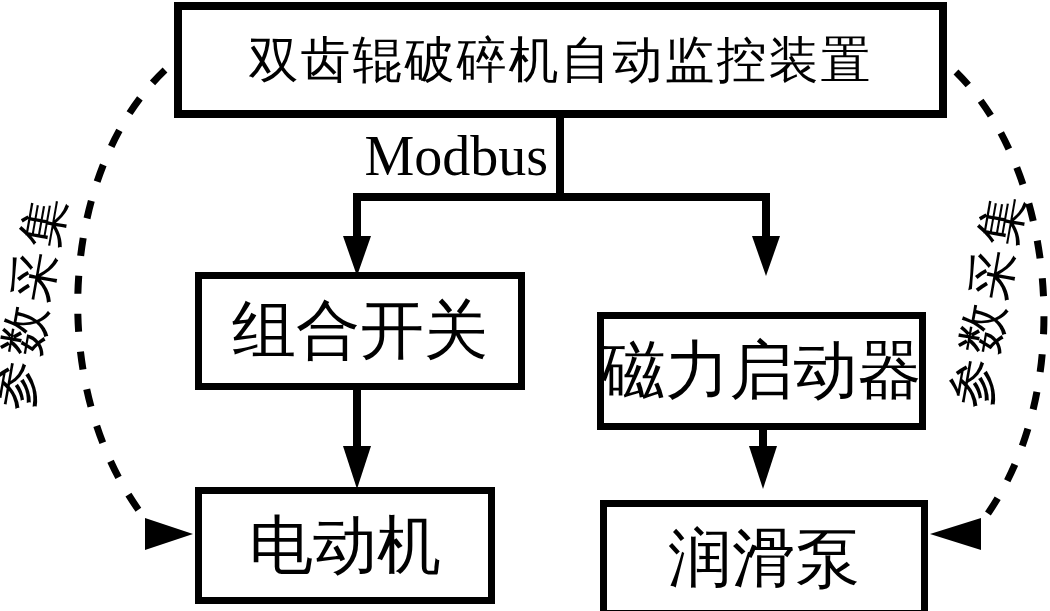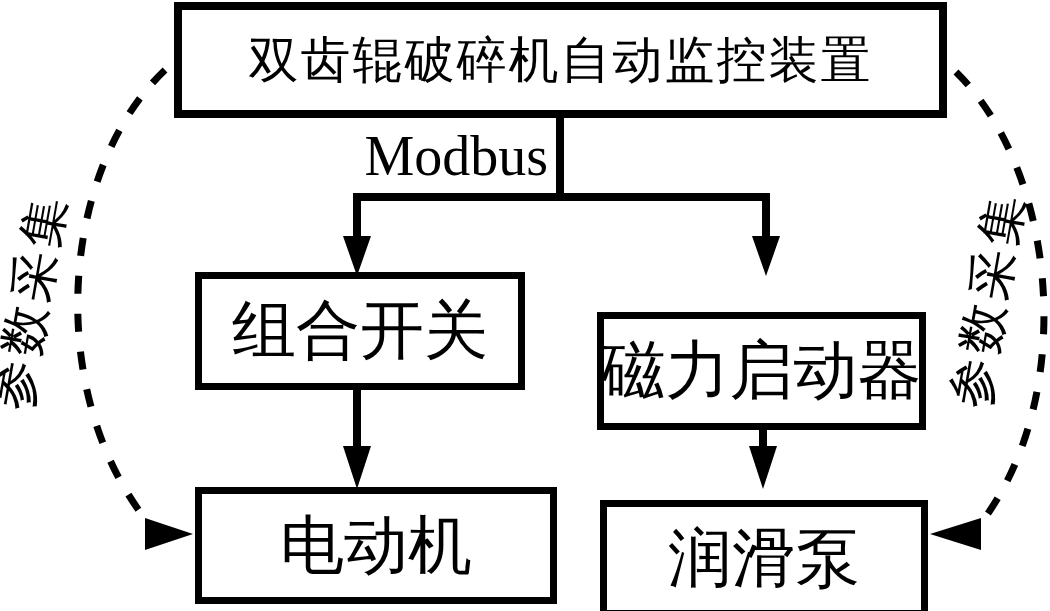--- a/index.html
+++ b/index.html
@@ -37,21 +37,21 @@
     color: var(--ink);
   }
   .node-top {
     left: 174px; top: 2px; width: 773px; height: 116px;
     border-width: 8px;
     font-size: 50px;
     letter-spacing: 2px;
   }
   .node-mid-left  { left: 195px; top: 272px; width: 330px; height: 118px; }
   .node-mid-right { left: 597px; top: 272px; width: 329px; height: 118px; margin-top: 40px; }
-  .node-bot-left  { left: 195px; top: 487px; width: 362px; height: 117px; align-items: center; }
+  .node-bot-left  { left: 195px; top: 487px; width: 300px; height: 117px; align-items: center; }
   .node-bot-right { left: 600px; top: 500px; width: 328px; height: 117px; }
   .bus-label {
     position: absolute;
     left: 330px; top: 124px; width: 218px; height: 64px;
     display: flex;
     align-items: center;
     justify-content: flex-end;
     font-size: 56px;
     line-height: 1;
     white-space: nowrap;

